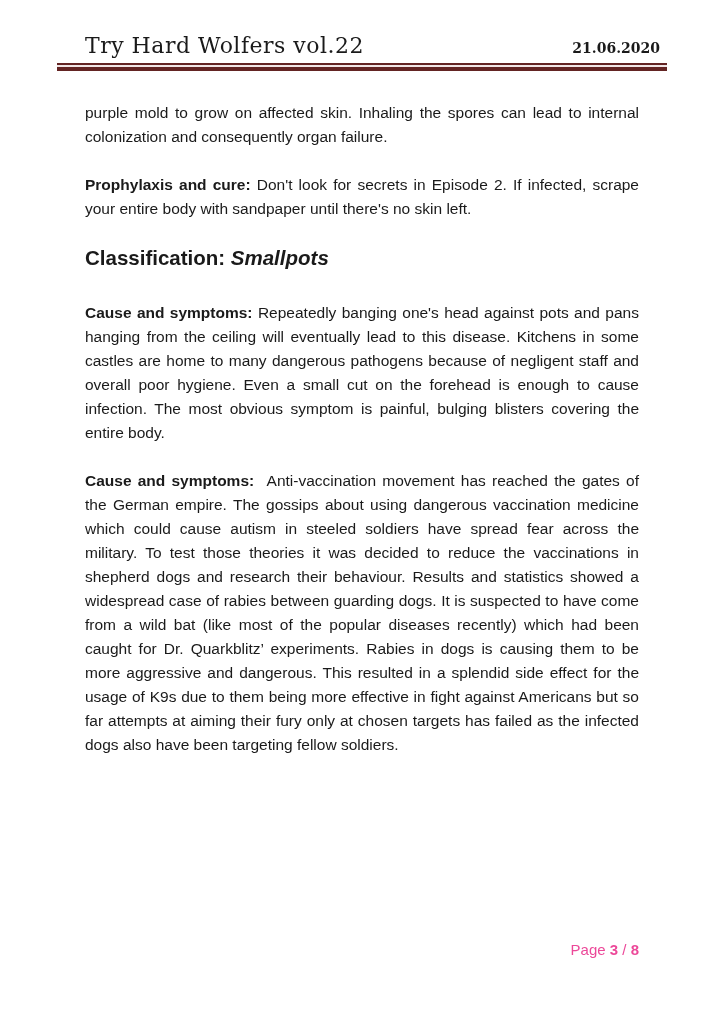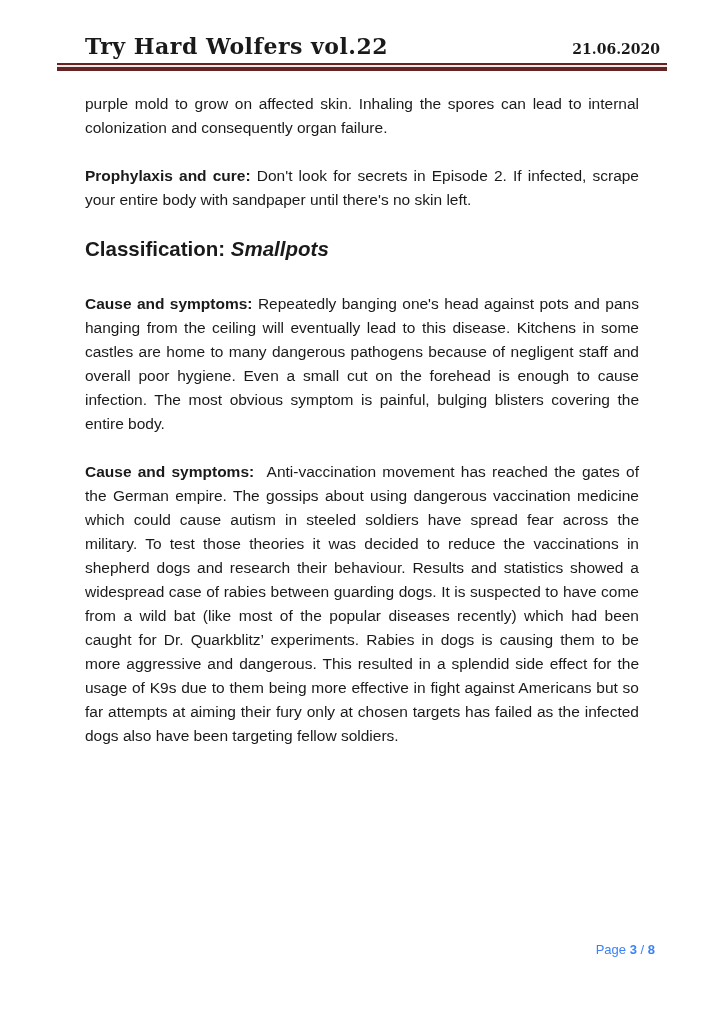--- a/index.html
+++ b/index.html
@@ -18,21 +18,21 @@
     position: absolute;
     left: 85px;
     right: 64px;
     top: 33px;
     display: flex;
     justify-content: space-between;
     align-items: baseline;
   }
   .doc-title {
     font-family: "DejaVu Serif", serif;
-    font-weight: 700;
+    font-weight: 400;
     font-size: 22px;
     letter-spacing: 0.5px;
     white-space: nowrap;
   }
   .doc-date {
     font-family: "DejaVu Serif", serif;
     font-weight: 700;
     font-size: 14px;
     white-space: nowrap;
   }
@@ -47,42 +47,42 @@
   .header-rule .thick { height: 0; border-top: 4px solid #632423; }
 
   
   .doc-body {
     position: absolute;
     left: 85px;
     top: 92px;
     width: 554px;
   }
   .para {
-    margin: 0 0 24px 0;
+    margin: 9px 0 24px 0;
     font-size: 15.5px;
     line-height: 24px;
     text-align: justify;
   }
   .para strong { font-weight: 700; }
   .heading {
     margin: 20px 0 30px 0;
     font-size: 20.5px;
     line-height: 26px;
     font-weight: 700;
   }
   .heading em { font-style: italic; }
 
   
   .doc-footer {
     position: absolute;
-    right: 69px;
+    right: 85px;
     top: 942px;
-    font-size: 13px;
+    font-size: 15px;
     line-height: 16px;
-    color: #3b82f6;
+    color: #ec4899;
     white-space: nowrap;
   }
   .doc-footer b { font-weight: 700; }
 </style>
 </head>
 <body>
 
 <div class="page">
 
   <div class="doc-header">

